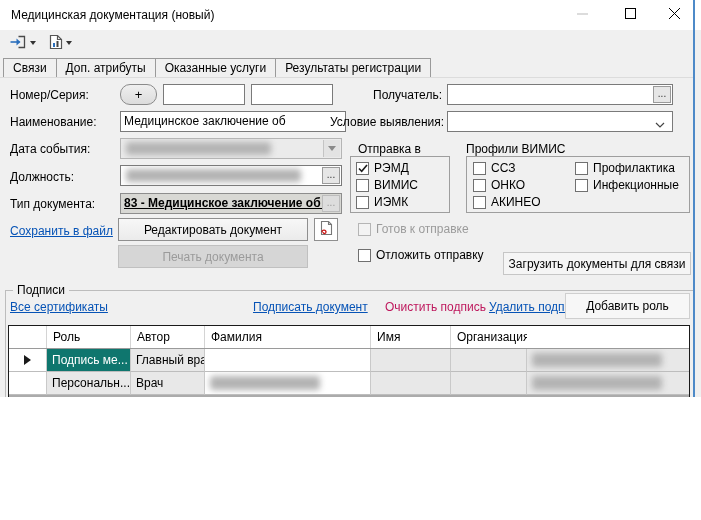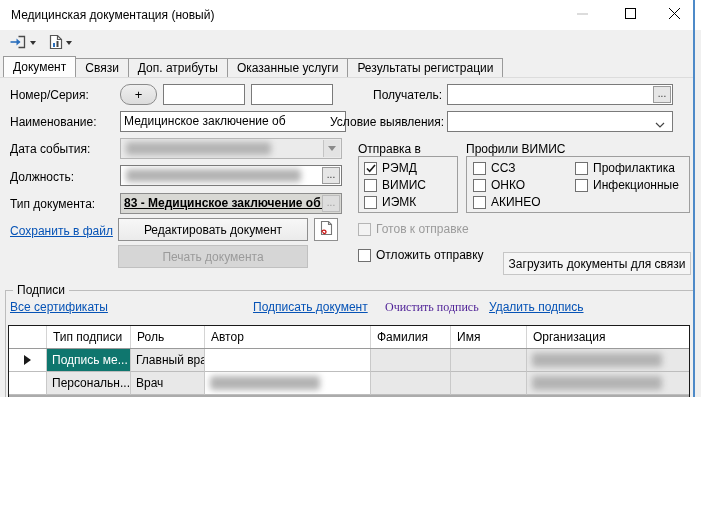--- a/index.html
+++ b/index.html
@@ -44,21 +44,21 @@
   .plus-btn { position:absolute; width:37px; height:21px; border:1px solid #8a8a8a; border-radius:10px;
               background:linear-gradient(#efefef,#dcdcdc); font-size:13px; display:flex; align-items:center;
               justify-content:center; cursor:pointer; }
 
   .btn { position:absolute; background:linear-gradient(#f7f7f7,#ebebeb); border:1px solid #8f8f8f;
          font-size:12px; display:flex; align-items:center; justify-content:center; cursor:pointer; white-space:nowrap; }
   .btn.disabled { background:#d6d6d6; border-color:#c0c0c0; color:#9b9b9b; cursor:default; }
   .btn.flat { background:#f5f5f5; border-color:#c6c6c6; }
 
   .link { position:absolute; color:#0653b6; text-decoration:underline; font-size:12px; white-space:nowrap; cursor:pointer; }
-  .link.disabled { color:#4c1d95; text-decoration:none; cursor:default;font-family:Liberation Serif, serif; }
+  .link.disabled { color:#be185d; text-decoration:none; cursor:default; }
 
   .check-row { position:absolute; display:flex; align-items:center; gap:5px; font-size:12px; white-space:nowrap; cursor:pointer; }
   .checkbox { width:13px; height:13px; background:#fff; border:1px solid #707070; display:flex; align-items:center; justify-content:center; flex:0 0 13px; }
   .check-row.disabled { color:#9b9b9b; cursor:default; }
   .check-row.disabled .checkbox { border-color:#b5b5b5; background:#f3f3f3; }
 
   .groupbox { position:absolute; border:1px solid #9e9e9e; background:#f0f0f0; }
   .fieldset { position:absolute; border:1px solid #bcbcbc; }
   .fieldset-label { position:absolute; top:-8px; left:7px; background:#f0f0f0; padding:0 4px; font-size:12px; }
 
@@ -125,23 +125,20 @@
           <path d="M8.5 1.5 v4 h4" fill="none" stroke="#555" stroke-width="1.2"></path>
           <rect x="4" y="9" width="2" height="4" fill="#2a6fbd"></rect>
           <rect x="7.5" y="7" width="2" height="6" fill="#444"></rect>
         </svg>
       </span>
       <span class="tool-caret"></span>
     </div>
   </div>
 
   <div class="tabstrip">
-    <div class="tab active">
-        <span>Документ</span>
-      </div>
     <div class="tab">
         <span>Связи</span>
       </div>
     <div class="tab">
         <span>Доп. атрибуты</span>
       </div>
     <div class="tab">
         <span>Оказанные услуги</span>
       </div>
     <div class="tab">
@@ -184,21 +181,21 @@
 
   <span class="lbl" style="left:358px; top:142px;">Отправка в</span>
   <span class="lbl" style="left:466px; top:142px;">Профили ВИМИС</span>
 
   <span class="lbl" style="left:10px; top:170px;">Должность:</span>
   <div class="field" style="left:120px; top:165px; width:222px;">
     <div class="redacted" style="position:absolute; left:5px; top:3px; width:175px; height:13px;"></div>
     <div class="mini-btn" style="right:1px;">...</div>
   </div>
 
-  <div class="groupbox" style="left:358px; top:156px; width:100px; height:57px;">
+  <div class="groupbox" style="left:350px; top:156px; width:100px; height:57px;">
     <label class="check-row" style="left:5px; top:4px;">
       <span class="checkbox">
           <svg width="10" height="9" viewBox="0 0 10 9">
             <path d="M1 4.5 L3.7 7.3 L9 1" fill="none" stroke="#1d1d1d" stroke-width="1.6"></path>
           </svg>
         </span>
       <span>РЭМД</span>
     </label>
     <label class="check-row" style="left:5px; top:21px;">
       <span class="checkbox"></span>
@@ -263,25 +260,25 @@
   <div class="btn flat" style="left:503px; top:252px; width:188px; height:23px;">Загрузить документы для связи</div>
 
   <div class="fieldset" style="left:5px; top:290px; width:689px; height:188px;">
     <span class="fieldset-label">Подписи</span>
   </div>
 
   <a class="link" style="left:10px; top:300px;">Все сертификаты</a>
   <a class="link" style="left:253px; top:300px;">Подписать документ</a>
   <a class="link disabled" style="left:385px; top:300px;">Очистить подпись</a>
   <a class="link" style="left:489px; top:300px;">Удалить подпись</a>
+  <div class="btn flat" style="left:565px; top:293px; width:125px; height:26px; background:#f7f7f7; border-color:#cfcfcf;">Добавить роль</div>
 
   <div class="grid">
     <div class="grid-row grid-head">
       <div class="hcell"></div>
-      <div class="hcell">Тип подписи</div>
       <div class="hcell">Роль</div>
       <div class="hcell">Автор</div>
       <div class="hcell">Фамилия</div>
       <div class="hcell">Имя</div>
       <div class="hcell" style="border-right:none;">Организация</div>
     </div>
 
     <div class="grid-row">
       <div class="marker-cell">
         <svg width="7" height="10">

